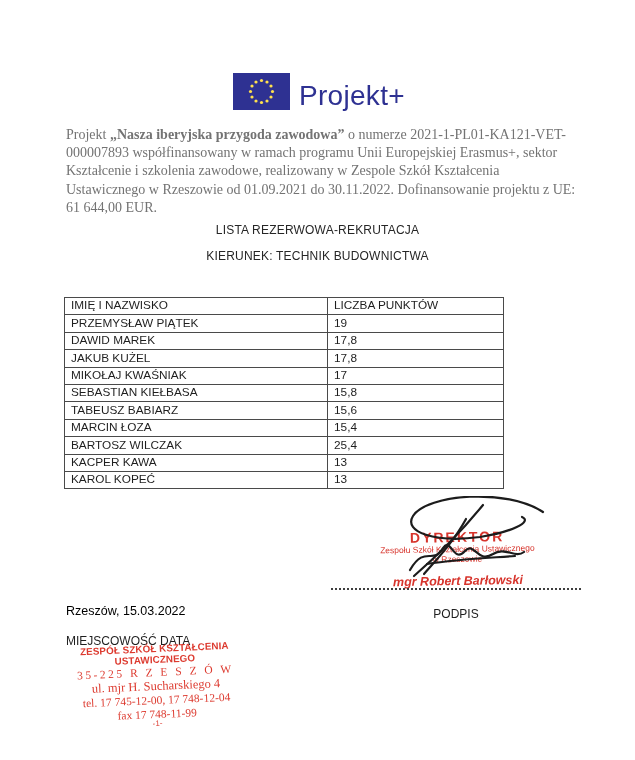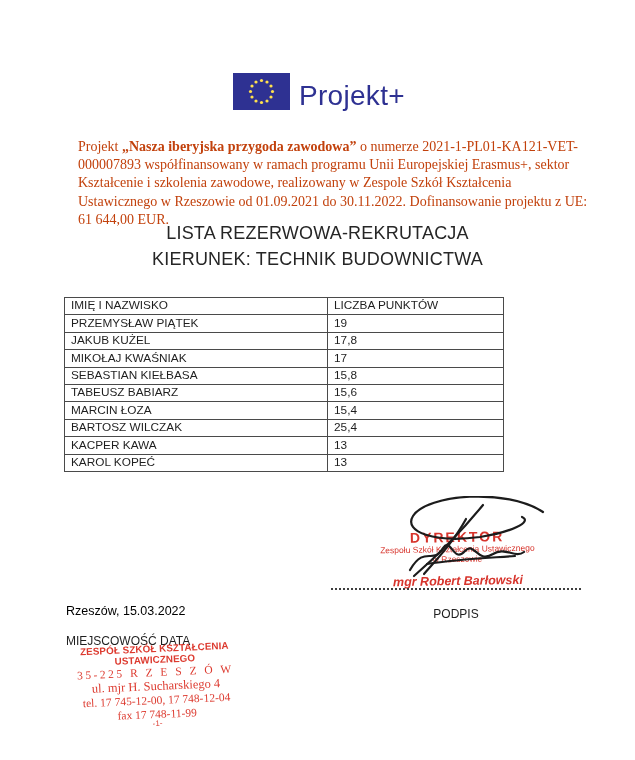--- a/index.html
+++ b/index.html
@@ -11,26 +11,26 @@
   
   .logo { position:absolute; left:233px; top:73px; display:flex; align-items:flex-end; }
   .eu-flag { width:57px; height:37px; display:block; }
   .erasmus-text {
     font-size:28px; color:#2e3192; line-height:0.95; margin-left:9px;
     letter-spacing:0.3px; font-family:"Liberation Sans", sans-serif;
   }
 
   
   .intro {
-    position:absolute; left:66px; top:126px; width:516px; margin:12px;
-    font-family:"Liberation Serif", serif; font-size:14px; line-height:1.3; color:#c2410c;
+    position:absolute; left:66px; top:126px; width:516px; margin:0;
+    font-family:"Liberation Serif", serif; font-size:14px; line-height:1.3; color:#737373;
   }
 
   
-  .h-center { position:absolute; left:0; width:100%; text-align:center; font-size:18px; color:#262626; letter-spacing:0.2px; }
+  .h-center { position:absolute; left:0; width:100%; text-align:center; font-size:12px; color:#262626; letter-spacing:0.2px; }
   .h1 { top:223px; }
   .h2 { top:249px;text-align:center; }
 
   
   .points-table {
     position:absolute; left:64px; top:297px; width:440px;
     border-collapse:collapse; table-layout:fixed;
   }
   .points-table th, .points-table td {
     border:1px solid #4a4a4a; font-size:11.8px; font-weight:normal;
@@ -107,20 +107,24 @@
         <th class="col-name">IMIĘ I NAZWISKO</th>
         <th class="col-points">LICZBA PUNKTÓW</th>
       </tr>
     </thead>
     <tbody>
         <tr>
           <td class="col-name">PRZEMYSŁAW PIĄTEK</td>
           <td class="col-points">19</td>
         </tr>
         <tr>
+          <td class="col-name">DAWID MAREK</td>
+          <td class="col-points">17,8</td>
+        </tr>
+        <tr>
           <td class="col-name">JAKUB KUŻEL</td>
           <td class="col-points">17,8</td>
         </tr>
         <tr>
           <td class="col-name">MIKOŁAJ KWAŚNIAK</td>
           <td class="col-points">17</td>
         </tr>
         <tr>
           <td class="col-name">SEBASTIAN KIEŁBASA</td>
           <td class="col-points">15,8</td>

